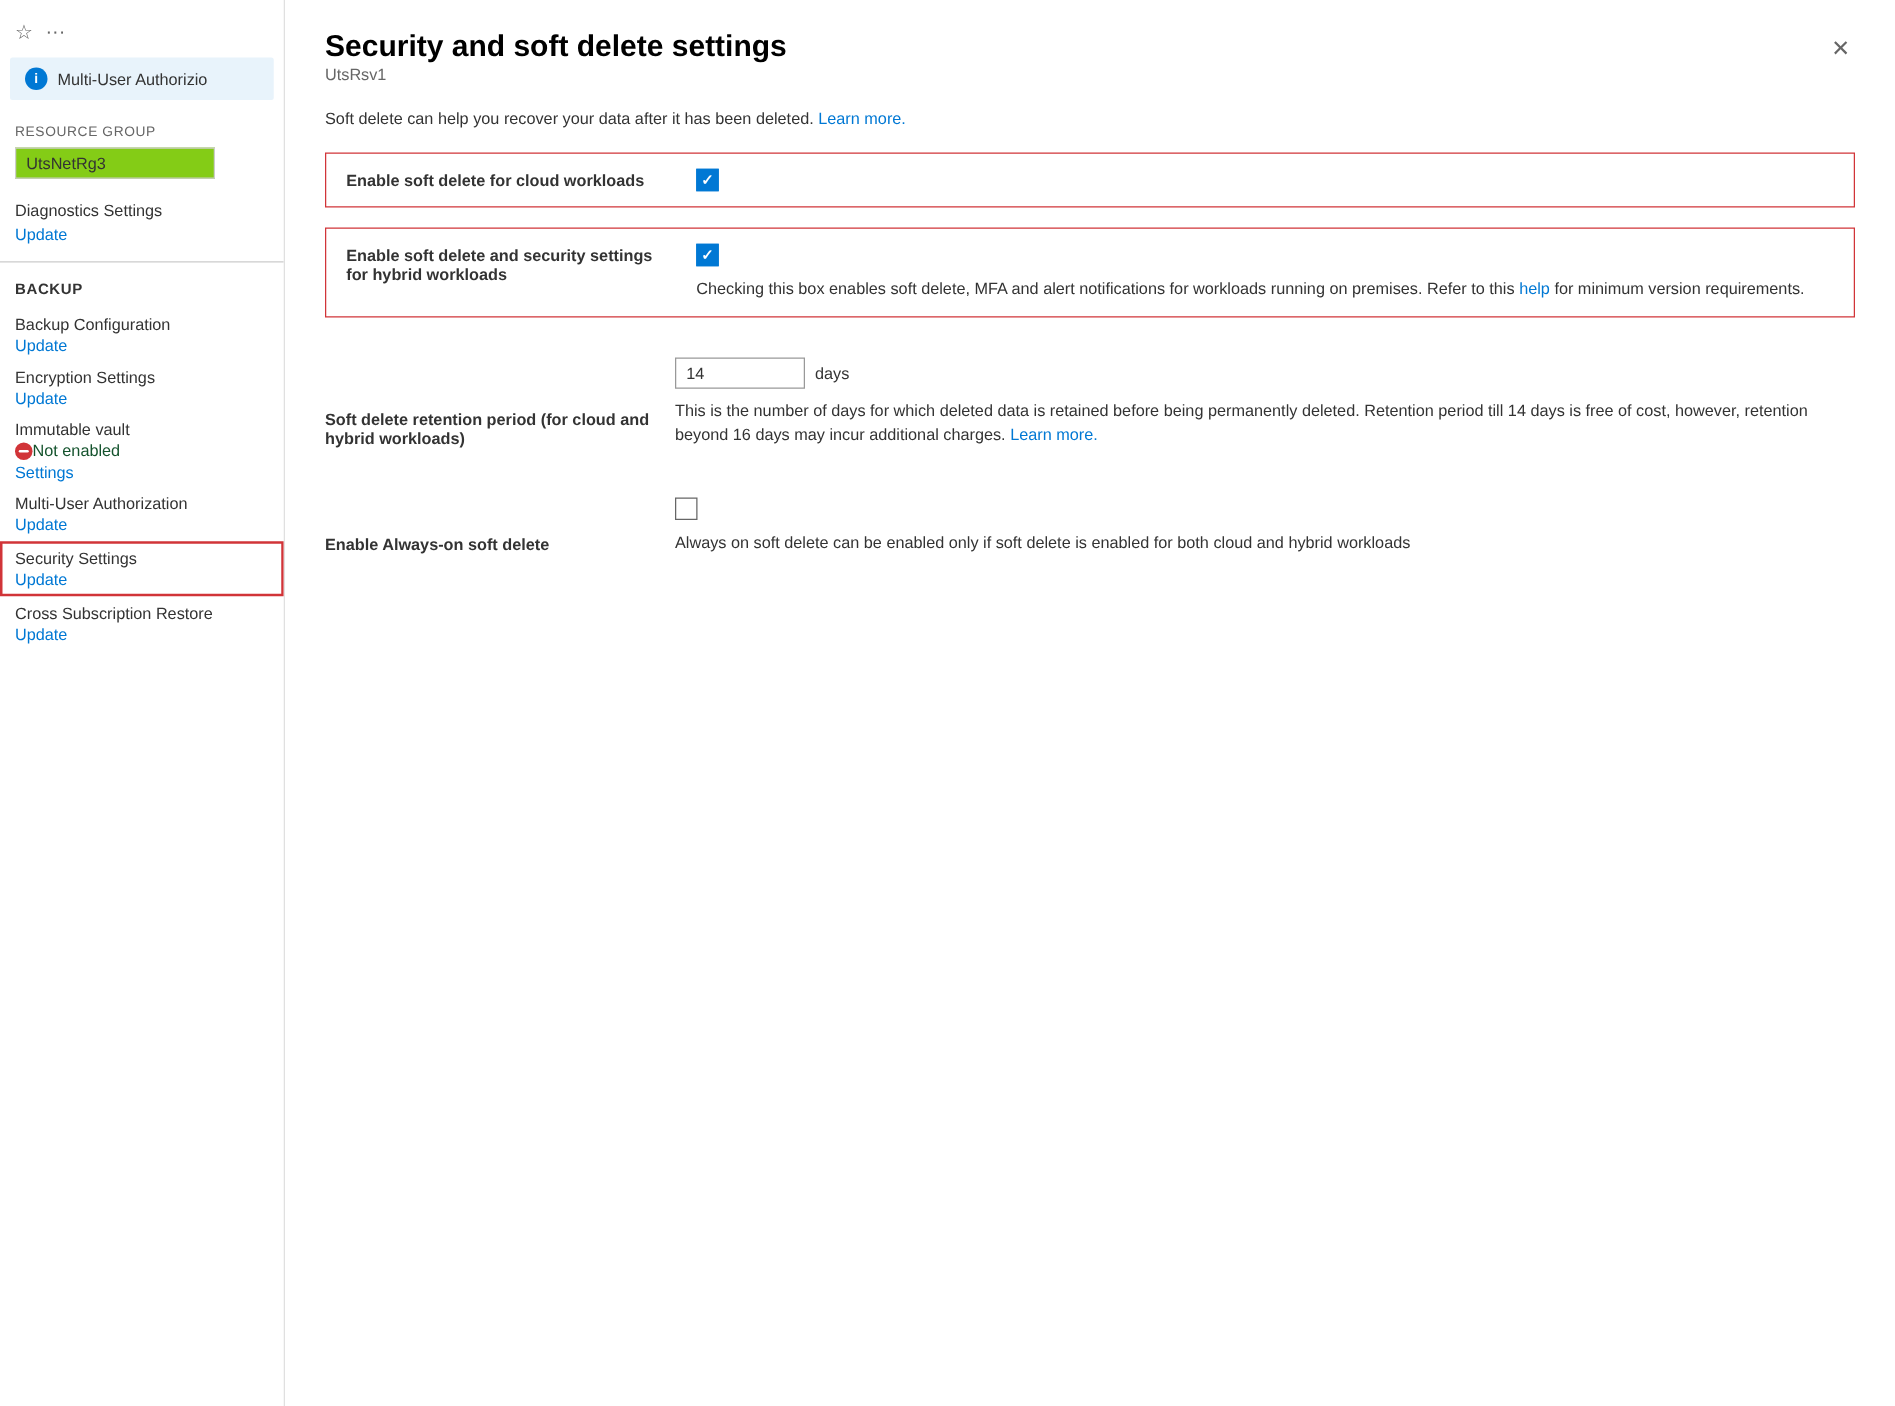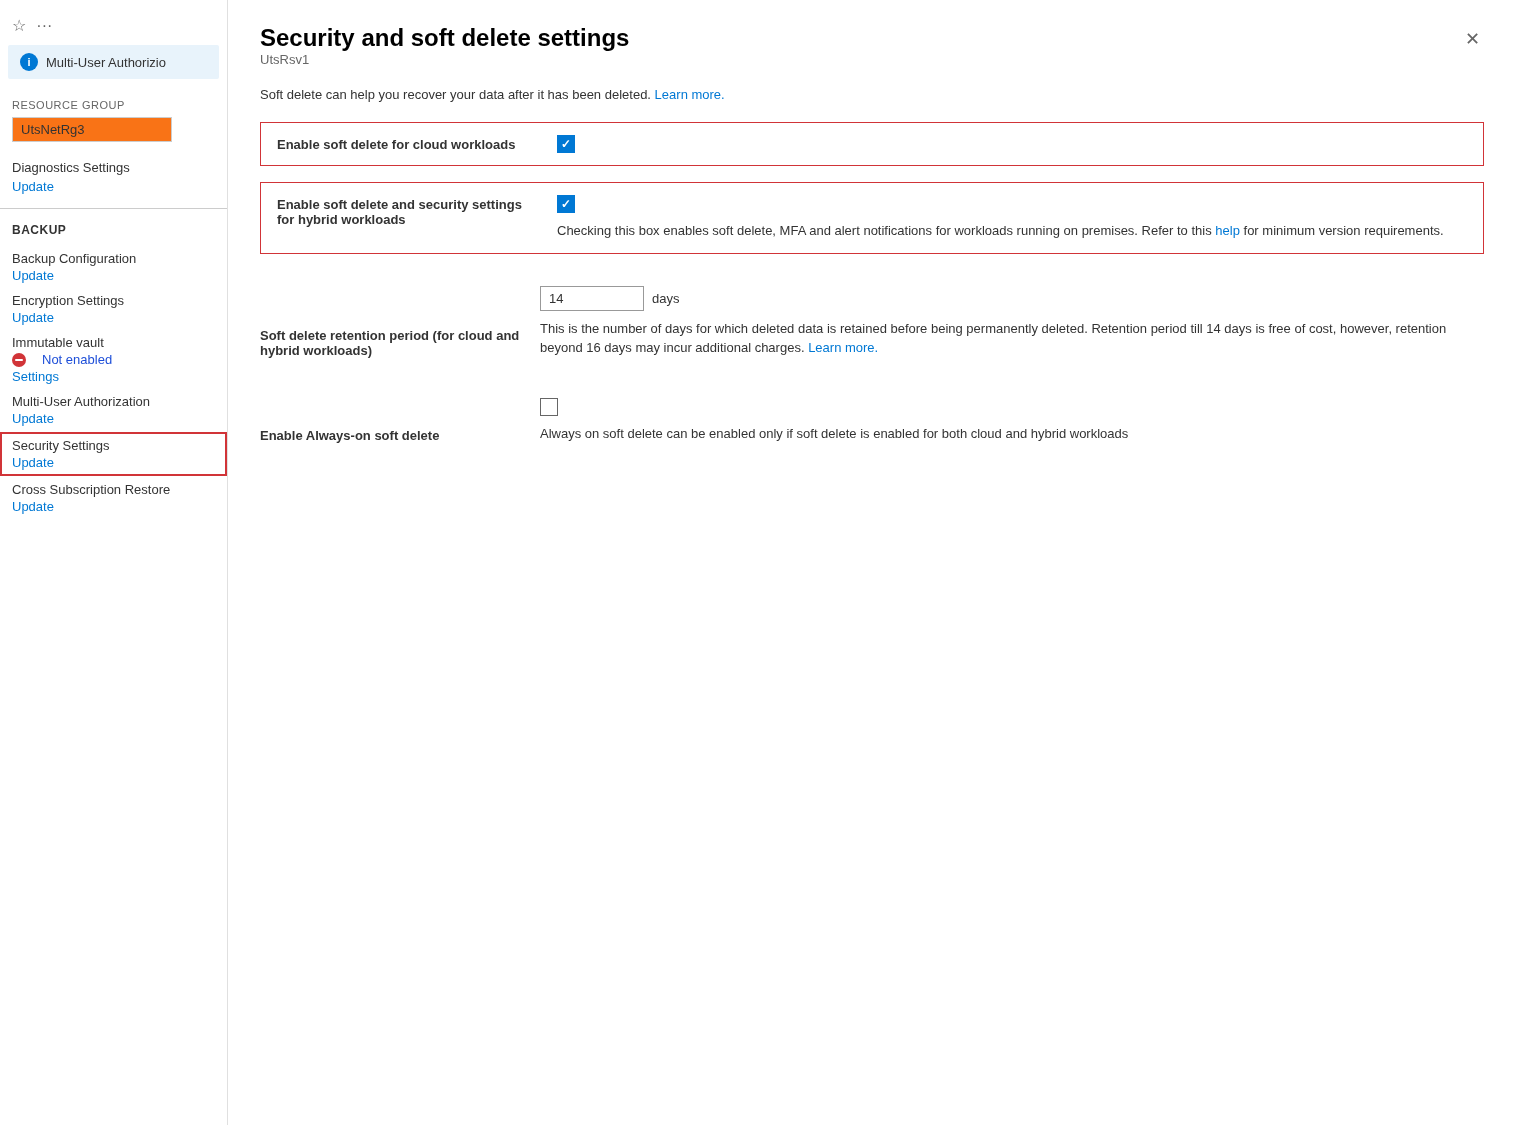--- a/index.html
+++ b/index.html
@@ -81,21 +81,21 @@
 
     .sidebar-resource-group {
       padding: 2px 12px 10px 12px;
     }
 
     .sidebar-resource-group-value {
       border: 1px solid #ccc;
       padding: 4px 8px;
       font-size: 13px;
       color: #333;
-      background: #f97316;
+      background: #84cc16;
       width: 160px;
       overflow: hidden;
       text-overflow: ellipsis;
       white-space: nowrap;
     }
 
     .sidebar-diag-label {
       font-size: 13px;
       color: #333;
       padding: 8px 12px 2px 12px;
@@ -140,23 +140,23 @@
       color: #0078d4;
       text-decoration: none;
       font-size: 13px;
       cursor: pointer;
       display: block;
     }
 
     .sidebar-item-status {
       display: flex;
       align-items: center;
-      gap: 16px;
-      font-size: 13px;
-      color: #1d4ed8;
+      gap: 0;
+      font-size: 13px;
+      color: #14532d;
       margin-bottom: 2px;
     }
 
     .status-dot-red {
       width: 14px;
       height: 14px;
       background: #d13438;
       border-radius: 50%;
       display: flex;
       align-items: center;

